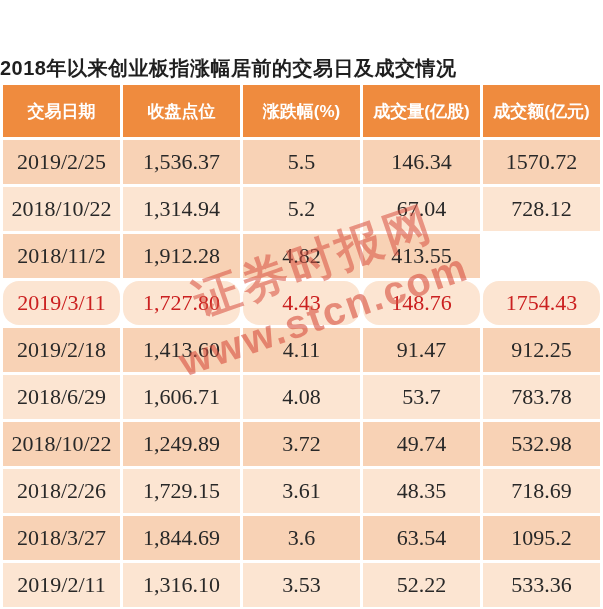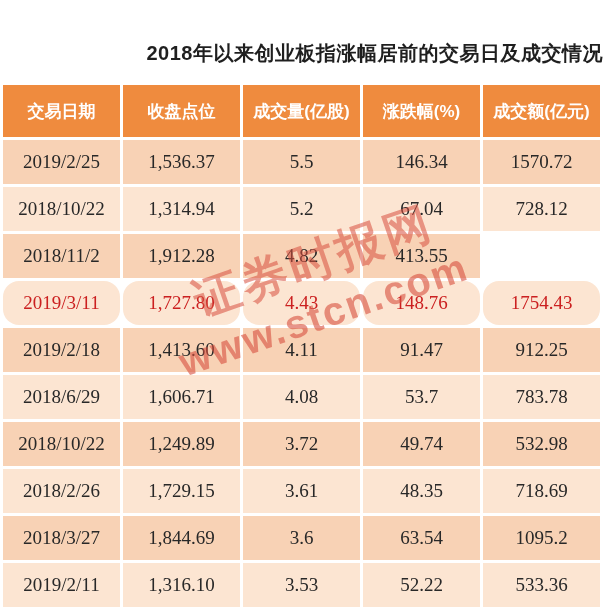--- a/index.html
+++ b/index.html
@@ -4,26 +4,27 @@
 <style>
   html, body { margin: 0; padding: 0; }
   body {
     width: 603px; height: 609px;
     overflow: hidden;
     background: #ffffff;
     position: relative;
     font-family: "Liberation Sans", sans-serif;
   }
   .title {
-    padding-top: 40px;
-    text-align: right;
+    padding-top: 27px;
+    text-align: left;
     font-size: 20px;
     font-weight: bold;
     letter-spacing: 0.5px;
     color: var(--title-color, #1f1f1f);
+    margin-top: 28px;
   }
   .table {
     position: absolute;
     top: 85px; left: 3px; right: 3px;
   }
   .grid-row {
     display: grid;
     grid-template-columns: repeat(5, 1fr);
     column-gap: 3px;
     margin-bottom: 3px;
@@ -37,21 +38,21 @@
   .header-row .cell {
     background: var(--header-bg, #ef8b3e);
     color: #ffffff;
     font-weight: bold;
     font-size: 17px;
     height: 52px;
   }
   .data-row .cell {
     height: 44px;
     font-family: "Liberation Serif", serif;
-    font-size: 19px;
+    font-size: 22px;
     color: var(--body-color, #282828);
   }
   .data-row:nth-child(odd) .cell  { background: var(--row-odd, #f8d2b5); }
   .data-row:nth-child(even) .cell { background: var(--row-even, #fce5d2); }
   .data-row.hl .cell { color: var(--hl-color, #cb2020); border-radius: 16px; }
 
   .wm {
     position: absolute;
     left: 0; top: 0; width: 603px; height: 609px;
     pointer-events: none;
@@ -87,22 +88,22 @@
 <body>
 
 <div class="page">
 
   <div class="title">2018年以来创业板指涨幅居前的交易日及成交情况</div>
 
   <div class="table">
     <div class="grid-row header-row">
         <div class="cell">交易日期</div>
         <div class="cell">收盘点位</div>
+        <div class="cell">涨跌幅(%)</div>
         <div class="cell">成交量(亿股)</div>
-        <div class="cell">涨跌幅(%)</div>
         <div class="cell">成交额(亿元)</div>
       </div>
     <div>
         <div class="grid-row data-row">
           <div class="cell">2019/2/25</div>
           <div class="cell">1,536.37</div>
           <div class="cell">5.5</div>
           <div class="cell">146.34</div>
           <div class="cell">1570.72</div>
         </div>

